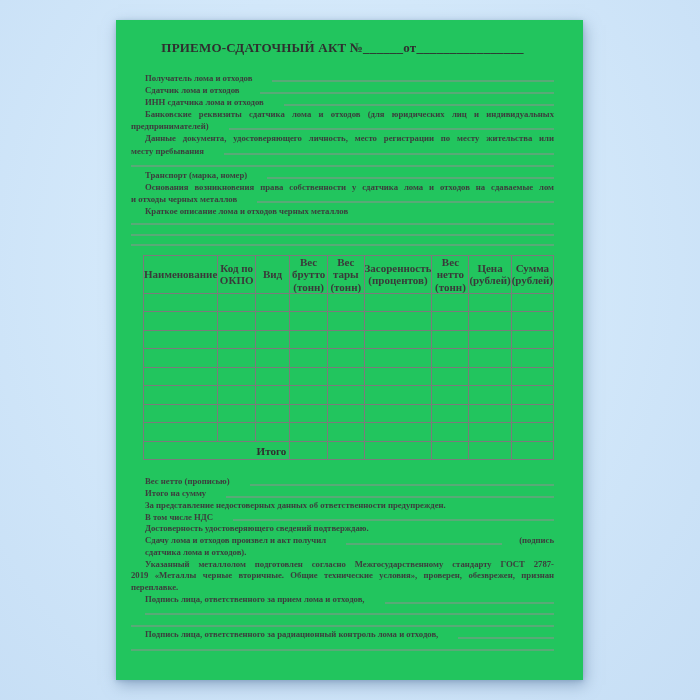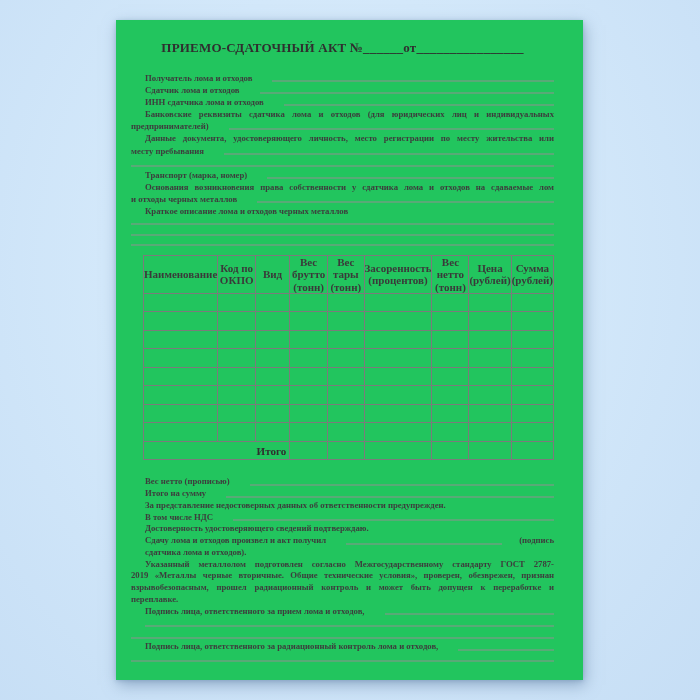--- a/index.html
+++ b/index.html
@@ -246,21 +246,20 @@
         </div>
         <div class="line ind ptext">Достоверность удостоверяющего сведений подтверждаю.</div>
         <div class="line ind">
           <span class="lbl">Сдачу лома и отходов произвел и акт получил</span>
           <span class="fill"></span>
           <span class="sfx">(подпись</span>
         </div>
         <div class="line ind ptext">сдатчика лома и отходов).</div>
         <div class="line ind jtext">Указанный металлолом подготовлен согласно Межгосударственному стандарту ГОСТ 2787-</div>
         <div class="line jtext">2019 «Металлы черные вторичные. Общие технические условия», проверен, обезврежен, признан</div>
-        <div class="line jtext">взрывобезопасным, прошел радиационный контроль и может быть допущен к переработке и</div>
         <div class="line ptext">переплавке.</div>
         <div class="line ind">
           <span class="lbl">Подпись лица, ответственного за прием лома и отходов,</span>
           <span class="fill"></span>
         </div>
         <div class="line ind">
           <span class="fill"></span>
         </div>
         <div class="line rule">
           <span class="fill"></span>

